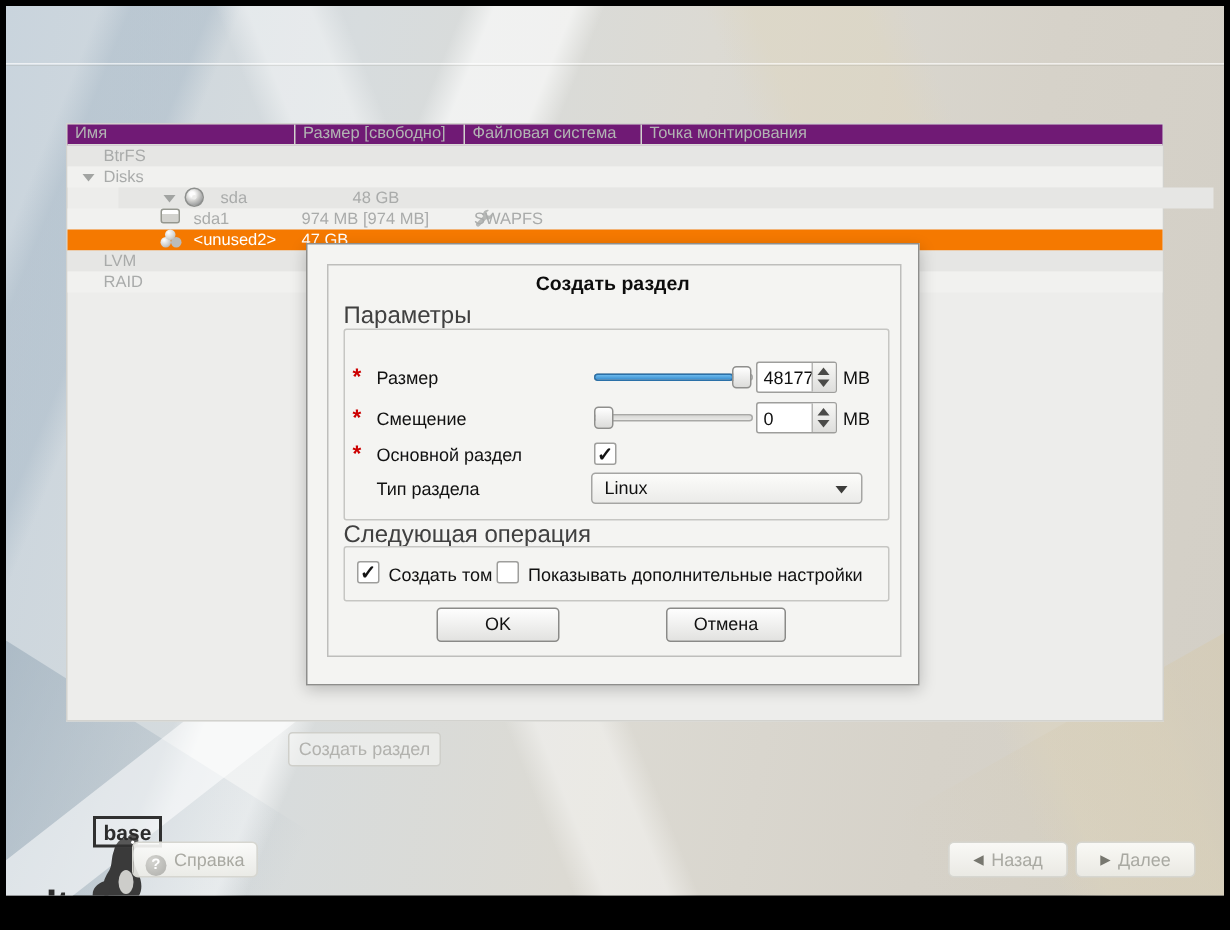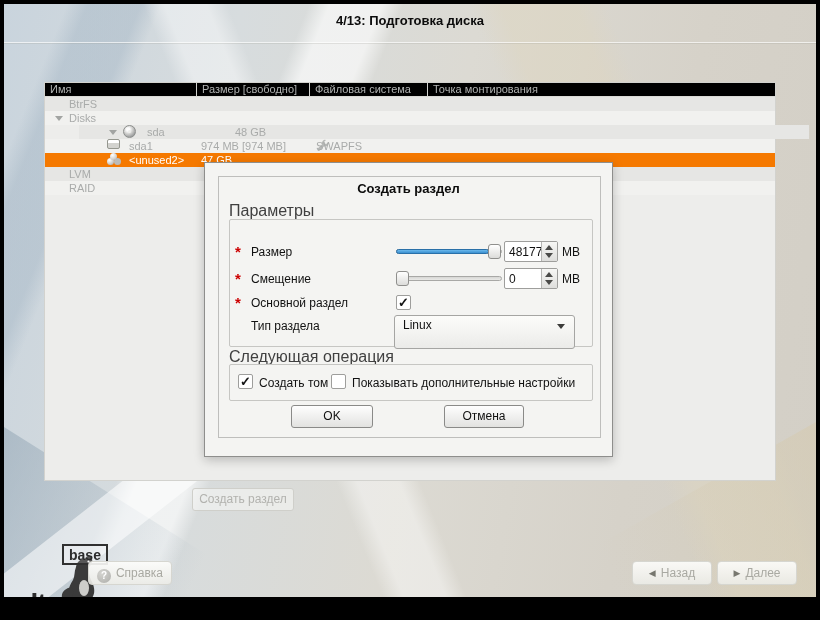--- a/index.html
+++ b/index.html
@@ -17,21 +17,21 @@
     clip-path:polygon(0 100%,0 0,100% 100%);}
   .corner-stripe{position:absolute;left:-30px;bottom:-46px;width:420px;height:46px;background:rgba(255,255,255,.55);transform:rotate(-38deg);transform-origin:left top;}
   .corner-r{position:absolute;right:0;bottom:0;width:310px;height:175px;
     background:linear-gradient(245deg, rgba(213,203,178,.65), rgba(213,203,178,0) 70%);
     clip-path:polygon(100% 100%,100% 0,0 100%);}
   .hline{position:absolute;left:0;top:38px;width:100%;height:1px;background:rgba(255,255,255,.65);box-shadow:0 1px 0 rgba(150,150,140,.2);}
   .title{position:absolute;top:9px;left:0;width:100%;text-align:center;font-size:13px;font-weight:bold;color:#0c0c0c;}
 
   
   .panel{position:absolute;left:40px;top:78px;width:732px;height:399px;background:#ededeb;border:1px solid #d2d2ce;box-sizing:border-box;}
-  .thead{position:absolute;left:0;top:0;width:730px;height:14px;background:#000000;border-bottom:1px solid #dadad6;display:flex;box-sizing:border-box;}
+  .thead{position:absolute;left:0;top:0;width:730px;height:14px;background:#701a75;border-bottom:1px solid #dadad6;display:flex;box-sizing:border-box;}
   .th{font-size:11px;color:#b2b4b3;padding:0 5px;border-right:1px solid #d2d2ce;line-height:13px;box-sizing:border-box;overflow:hidden;white-space:nowrap;flex:0 0 auto;}
   .th:last-child{border-right:none;flex:1 1 auto;}
   .row{position:absolute;left:0;width:730px;height:14px;font-size:11px;line-height:14px;color:#a9abaa;white-space:nowrap;}
   .row.dark{background:#e6e6e4;}
   .row.light{background:#f1f1ef;}
   .row.sel{background:var(--selection,#f57900);color:#fff;}
   .row span{position:absolute;top:0;}
   .tri{width:0;height:0;border-left:4px solid transparent;border-right:4px solid transparent;border-top:5px solid #a2a4a2;margin-top:5px;}
   .ic{display:inline-block;}
   .ic-disk{width:13px;height:13px;top:0px;border-radius:50%;box-sizing:border-box;border:1px solid #8d8f8d;
@@ -60,21 +60,21 @@
   .slider .handle{position:absolute;top:0;width:13px;height:15px;border:1px solid #8f8f8d;border-radius:3px;background:linear-gradient(#ffffff,#dcdcda);box-sizing:border-box;}
   .spin{position:absolute;width:54px;height:21px;border:1px solid #9e9e9c;border-radius:2px;background:#fff;box-sizing:border-box;}
   .spin input{position:absolute;left:0;top:0;width:36px;height:19px;border:none;background:transparent;font-family:"Liberation Sans",sans-serif;font-size:12px;color:#111;padding:0 0 0 4px;outline:none;}
   .spin .btns{position:absolute;right:0;top:0;width:15px;height:19px;border-left:1px solid #b5b5b3;background:linear-gradient(#f7f7f5,#dededc);}
   .spin .up,.spin .down{position:absolute;left:3px;width:0;height:0;border-left:4px solid transparent;border-right:4px solid transparent;}
   .spin .up{top:3px;border-bottom:5px solid #4a4a48;}
   .spin .down{bottom:3px;border-top:5px solid #4a4a48;}
   .unit{position:absolute;font-size:12px;color:#111;}
   .cb{position:absolute;width:15px;height:15px;border:1px solid #9e9e9c;border-radius:2px;background:#fff;box-sizing:border-box;
       font-size:13px;font-weight:bold;color:#141414;line-height:13px;text-align:center;}
-  .combo{position:absolute;width:181px;height:34px;border:1px solid #a5a5a3;border-radius:3px;background:linear-gradient(#fcfcfa,#ebebe9);box-sizing:border-box;font-size:12px;color:#111;line-height:19px;padding-left:8px;}
+  .combo{position:absolute;width:181px;height:21px;border:1px solid #a5a5a3;border-radius:3px;background:linear-gradient(#fcfcfa,#ebebe9);box-sizing:border-box;font-size:12px;color:#111;line-height:19px;padding-left:8px;}
   .combo .arr{position:absolute;right:9px;top:8px;width:0;height:0;border-left:4px solid transparent;border-right:4px solid transparent;border-top:5px solid #3c3c3a;}
   .dbtn{position:absolute;height:23px;border:1px solid #8a8a88;border-radius:3px;background:linear-gradient(#fefefe,#e2e2e0);box-sizing:border-box;font-size:12px;color:#111;text-align:center;line-height:21px;}
 
   
   .act{position:absolute;top:484px;height:23px;border:1px solid #cfcfca;border-radius:3px;background:rgba(250,250,248,.55);box-sizing:border-box;font-size:12px;color:#b2b2ae;text-align:center;line-height:21px;}
   .fbtn{position:absolute;top:557px;height:24px;border:1px solid #d6d6d0;border-radius:4px;background:linear-gradient(rgba(253,253,251,.9),rgba(236,236,231,.9));box-sizing:border-box;font-size:12px;color:#a9a9a2;line-height:22px;text-align:center;}
   .fbtn .arrow{color:#77776f;font-size:9px;margin-right:5px;vertical-align:1px;}
   .help-ic{display:inline-block;width:14px;height:14px;border-radius:50%;background:radial-gradient(circle at 35% 30%, #d4d4d0, #aeaeaa);color:#fff;font-size:10px;font-weight:bold;line-height:14px;text-align:center;margin-right:5px;vertical-align:-2px;}
   .logo{position:absolute;left:10px;top:538px;width:84px;height:58px;}
   .logo-base{position:absolute;left:20px;top:2px;width:46px;height:21px;border:2px solid #303030;font-weight:bold;font-size:14px;color:#2c2c2c;text-align:center;line-height:19px;box-sizing:border-box;background:rgba(255,255,255,.15);margin-left:28px;}
@@ -82,21 +82,20 @@
 </style>
 </head>
 <body>
 
 <div class="screen">
   <div class="corner-l"></div>
   <div class="corner-stripe"></div>
   <div class="corner-r"></div>
   <div class="hline"></div>
 
-  <div class="title">4/13: Подготовка диска</div>
 
   <div class="panel">
     <div class="thead">
       <div class="th" style="width:152px">Имя</div>
       <div class="th" style="width:113px">Размер [свободно]</div>
       <div class="th" style="width:118px">Файловая система</div>
       <div class="th" style="width:125px">Точка монтирования</div>
     </div>
     <div>
         <div class="row dark" style="top: 14px;">

